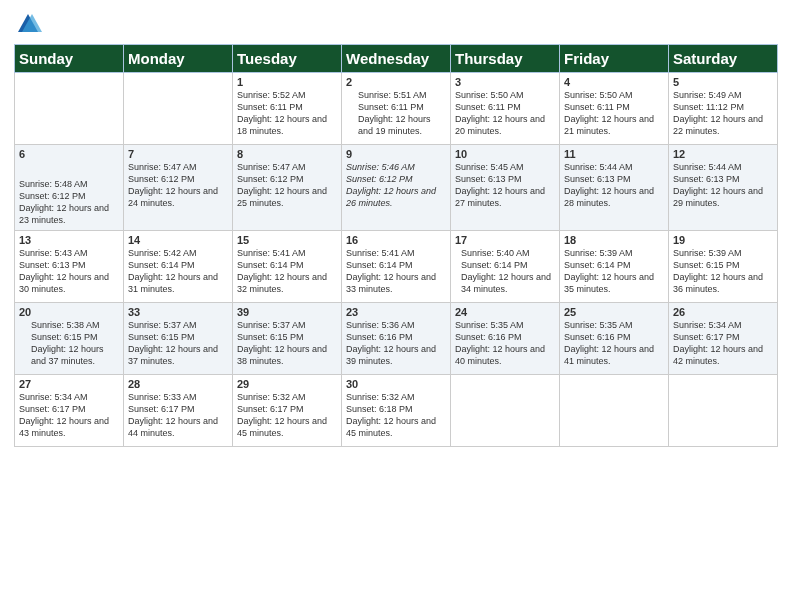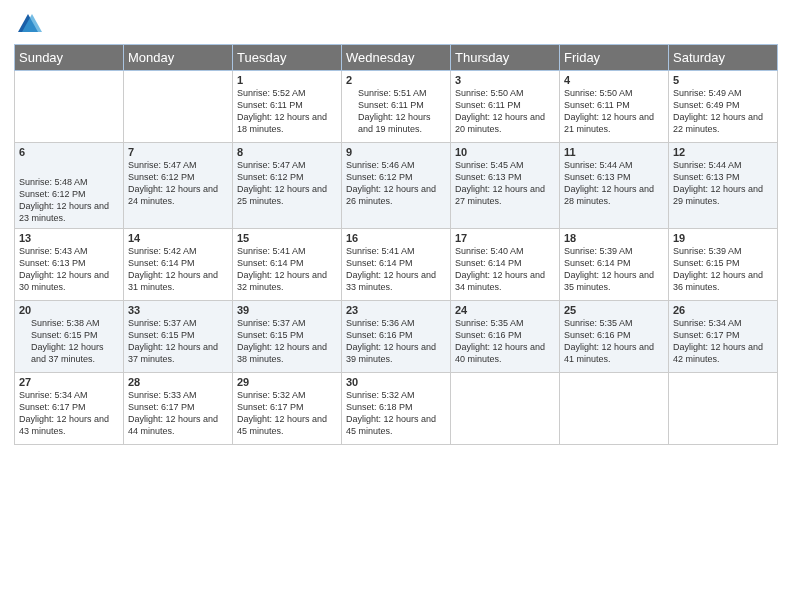--- a/index.html
+++ b/index.html
@@ -58,24 +58,24 @@
       font-size: 14px;
       font-weight: normal;
       color: #333;
     }
     table {
       width: 100%;
       border-collapse: collapse;
       table-layout: fixed;
     }
     thead tr th {
-      background: #737373;
+      background: #14532d;
       color: #fff;
-      font-size: 13px;
-      font-weight: normal;
+      font-size: 15px;
+      font-weight: bold;
       padding: 5px 4px;
       text-align: left;
       border: 1px solid #aac4e0;
     }
     tbody tr td {
       border: 1px solid #ccc;
       vertical-align: top;
       padding: 3px 4px;
       font-size: 9.5px;
       color: #333;
@@ -156,21 +156,21 @@
           </td>
           <td>
             <span class="day-num">4</span>
             <div class="cell-content" style="white-space: pre-line;">Sunrise: 5:50 AM
 Sunset: 6:11 PM
 Daylight: 12 hours and 21 minutes.</div>
           </td>
           <td>
             <span class="day-num">5</span>
             <div class="cell-content" style="white-space: pre-line;">Sunrise: 5:49 AM
-Sunset: 6:49 PM
+Sunset: 11:12 PM
 Daylight: 12 hours and 22 minutes.</div>
           </td>
         </tr>
         <tr>
           <td>
             <span class="day-num">6</span>
             <div class="cell-content" style="white-space: pre-line; margin-top: 18px;">Sunrise: 5:48 AM
 Sunset: 6:12 PM
 Daylight: 12 hours and 23 minutes.</div>
           </td>
@@ -181,21 +181,21 @@
 Daylight: 12 hours and 24 minutes.</div>
           </td>
           <td>
             <span class="day-num">8</span>
             <div class="cell-content" style="white-space: pre-line;">Sunrise: 5:47 AM
 Sunset: 6:12 PM
 Daylight: 12 hours and 25 minutes.</div>
           </td>
           <td>
             <span class="day-num">9</span>
-            <div class="cell-content" style="white-space: pre-line;">Sunrise: 5:46 AM
+            <div class="cell-content" style="white-space: pre-line; font-style: italic;">Sunrise: 5:46 AM
 Sunset: 6:12 PM
 Daylight: 12 hours and 26 minutes.</div>
           </td>
           <td>
             <span class="day-num">10</span>
             <div class="cell-content" style="white-space: pre-line;">Sunrise: 5:45 AM
 Sunset: 6:13 PM
 Daylight: 12 hours and 27 minutes.</div>
           </td>
           <td>
@@ -231,21 +231,21 @@
 Daylight: 12 hours and 32 minutes.</div>
           </td>
           <td>
             <span class="day-num">16</span>
             <div class="cell-content" style="white-space: pre-line;">Sunrise: 5:41 AM
 Sunset: 6:14 PM
 Daylight: 12 hours and 33 minutes.</div>
           </td>
           <td>
             <span class="day-num">17</span>
-            <div class="cell-content" style="white-space: pre-line;">Sunrise: 5:40 AM
+            <div class="cell-content" style="white-space: pre-line; margin-left: 6px;">Sunrise: 5:40 AM
 Sunset: 6:14 PM
 Daylight: 12 hours and 34 minutes.</div>
           </td>
           <td>
             <span class="day-num">18</span>
             <div class="cell-content" style="white-space: pre-line;">Sunrise: 5:39 AM
 Sunset: 6:14 PM
 Daylight: 12 hours and 35 minutes.</div>
           </td>
           <td>

